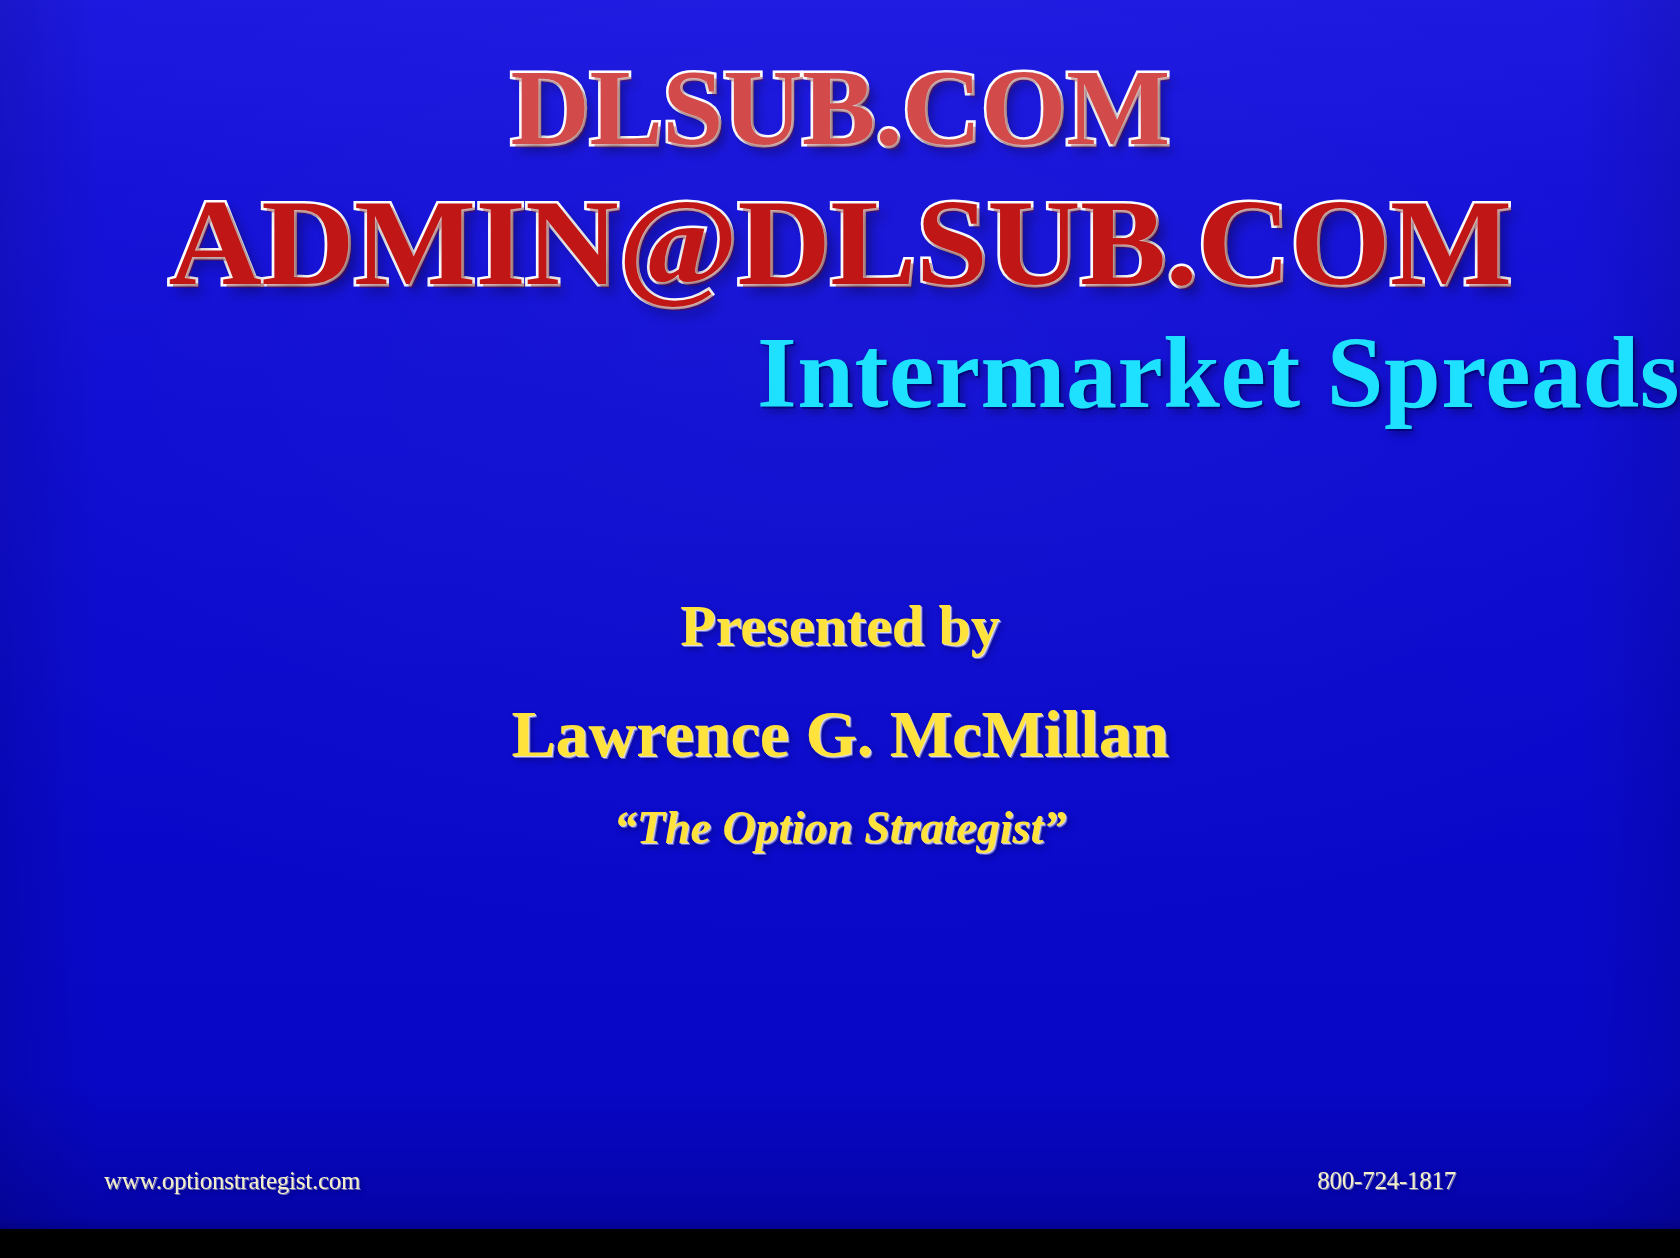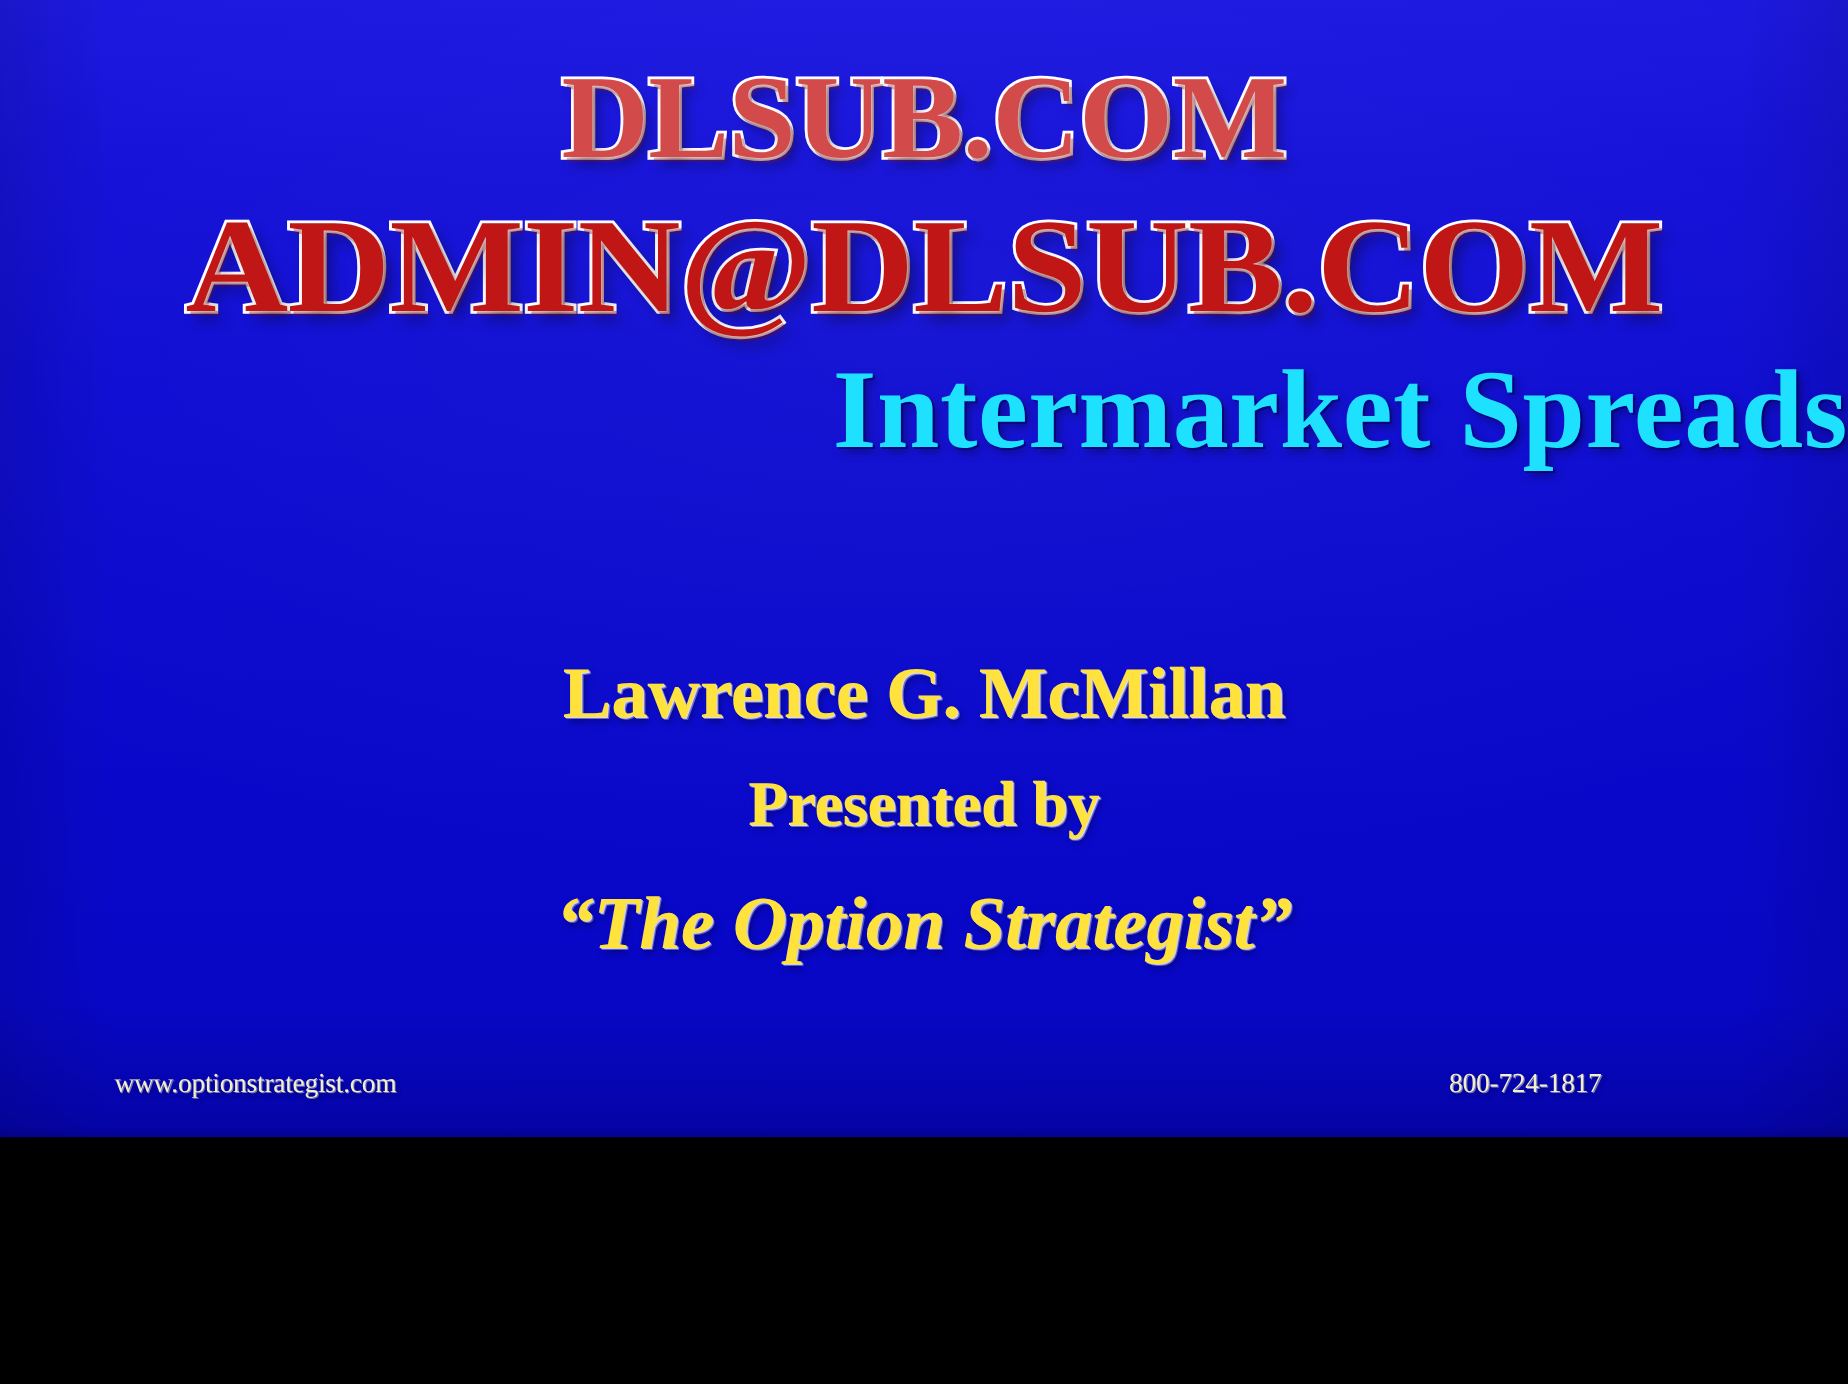--- a/index.html
+++ b/index.html
@@ -8,21 +8,21 @@
     padding: 0;
     background: #000;
   }
   body {
     font-family: "Liberation Serif", "DejaVu Serif", serif;
   }
 
   #slide {
     position: relative;
     width: 1680px;
-    height: 1034px;
+    height: 1229px;
     overflow: hidden;
     background: linear-gradient(180deg,
         #1c18e0 0%,
         #1410d8 14%,
         #0d0bd2 34%,
         #0a09cc 60%,
         #0807c6 88%,
         #0504a8 99%,
         #030292 100%);
   }
@@ -122,21 +122,21 @@
     margin-bottom: 42px;
   }
 
   #presenter-name {
     font-size: 66px;
     line-height: 1.05;
     margin-bottom: 36px;
   }
 
   #presenter-tagline {
-    font-size: 68px;
+    font-size: 46px;
     line-height: 1.05;
     font-style: italic;
     color: #ffe23c;
     font-weight: bold;
     text-shadow:
       1px 1px 0 rgba(255,255,255,0.70),
       2px 2px 0 rgba(255,255,255,0.35),
       3px 4px 7px rgba(0, 0, 50, 0.45);
     white-space: nowrap;
   }
@@ -173,22 +173,22 @@
 
 <div id="slide">
 
   <div class="watermark" id="wm-1">DLSUB.COM</div>
 
   <div class="watermark" id="wm-2">ADMIN@DLSUB.COM</div>
 
   <div id="title">Intermarket Spreads</div>
 
   <div id="presenter">
+    <div class="present-line" id="presented-by">Presented by</div>
     <div class="present-line" id="presenter-name">Lawrence G. McMillan</div>
-    <div class="present-line" id="presented-by">Presented by</div>
     <div id="presenter-tagline">“The Option Strategist”</div>
   </div>
 
   <div id="footer">
     <div class="foot-item" id="foot-web">www.optionstrategist.com</div>
     <div class="foot-item" id="foot-phone">800-724-1817</div>
   </div>
 
 </div>
 

